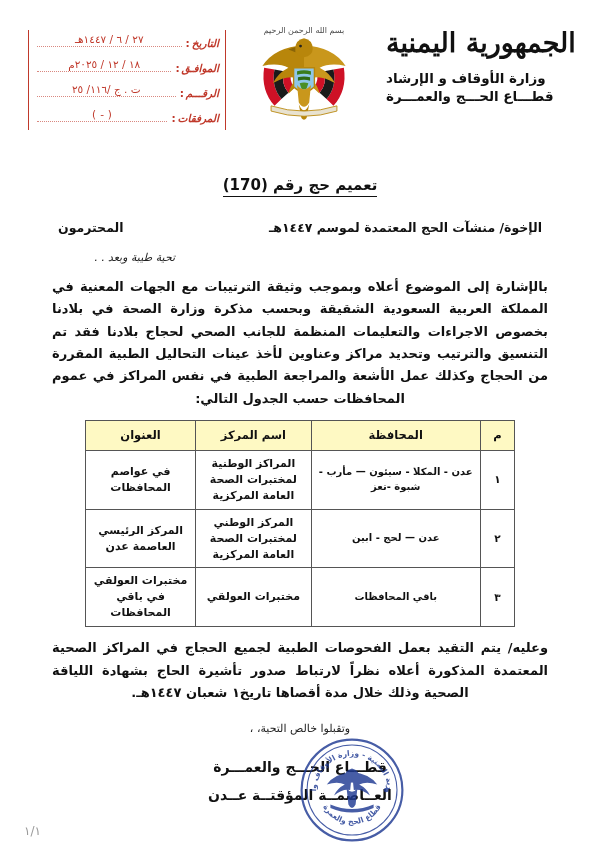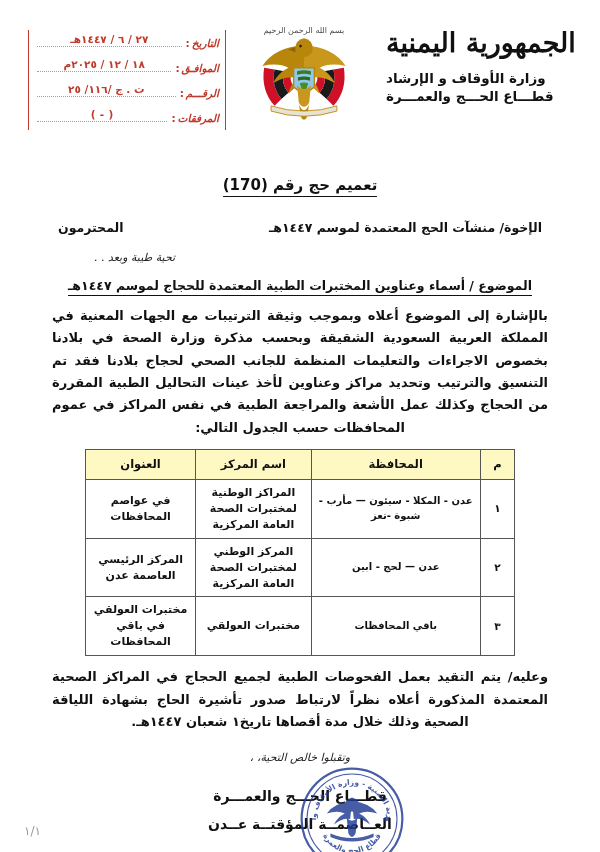--- a/index.html
+++ b/index.html
@@ -38,21 +38,21 @@
     border-bottom:1px dotted #d98880;
     margin:0 2px;
     position:relative;
     height:13px;
   }
   .form-value{
     position:absolute;right:2px;bottom:1px;left:2px;
     text-align:center;
     color:#c0392b;
     font-size:10.5px;
-    font-weight:bold;
+    font-weight:normal;
     letter-spacing:.3px;
     white-space:nowrap;
   }
 
   
   .emblem-wrap{
     position:absolute;left:248px;top:26px;width:112px;height:110px;
     text-align:center;
   }
   .basmala{
@@ -146,21 +146,21 @@
   th.c-center,td.c-center{width:116px;}
   th.c-addr,td.c-addr{width:108px;}
   td.c-gov{font-weight:normal;font-size:10px;}
   td.c-center,td.c-addr{font-size:11px;}
 
   
   .sign-area{position:relative;margin-top:18px;height:120px;}
   .closing-greeting{
     text-align:center;
     font-family:"DejaVu Serif","Liberation Serif",serif;
-    font-size:11px;color:#222;font-style:italic;
+    font-size:11px;color:#222;
   }
   .sign-lines{
     margin-top:18px;
     text-align:center;
     font-size:14px;font-weight:bold;
     line-height:2.0;
     letter-spacing:1px;
     position:relative;z-index:1;
   }
   .stamp{
@@ -264,23 +264,20 @@
       <span>تعميم حج رقم (170)</span>
     </div>
 
     <div class="addressee">
       <span class="to">الإخوة/ منشآت الحج المعتمدة لموسم ١٤٤٧هـ</span>
       <span class="respect">المحترمون</span>
     </div>
 
     <div class="greeting">تحية طيبة وبعد . .</div>
 
-    <div class="subject">
-      <span>الموضوع / أسماء وعناوين المختبرات الطبية المعتمدة للحجاج لموسم ١٤٤٧هـ</span>
-    </div>
 
     <div class="para">بالإشارة إلى الموضوع أعلاه وبموجب وثيقة الترتيبات مع الجهات المعنية في المملكة العربية السعودية الشقيقة وبحسب مذكرة وزارة الصحة في بلادنا بخصوص الاجراءات والتعليمات المنظمة للجانب الصحي لحجاج بلادنا فقد تم التنسيق والترتيب وتحديد مراكز وعناوين لأخذ عينات التحاليل الطبية المقررة من الحجاج وكذلك عمل الأشعة والمراجعة الطبية في نفس المراكز في عموم المحافظات حسب الجدول التالي:</div>
 
     <table class="centers">
       <thead>
         <tr>
           <th class="c-num">م</th>
           <th class="c-gov">المحافظة</th>
           <th class="c-center">اسم المركز</th>
           <th class="c-addr">العنوان</th>

